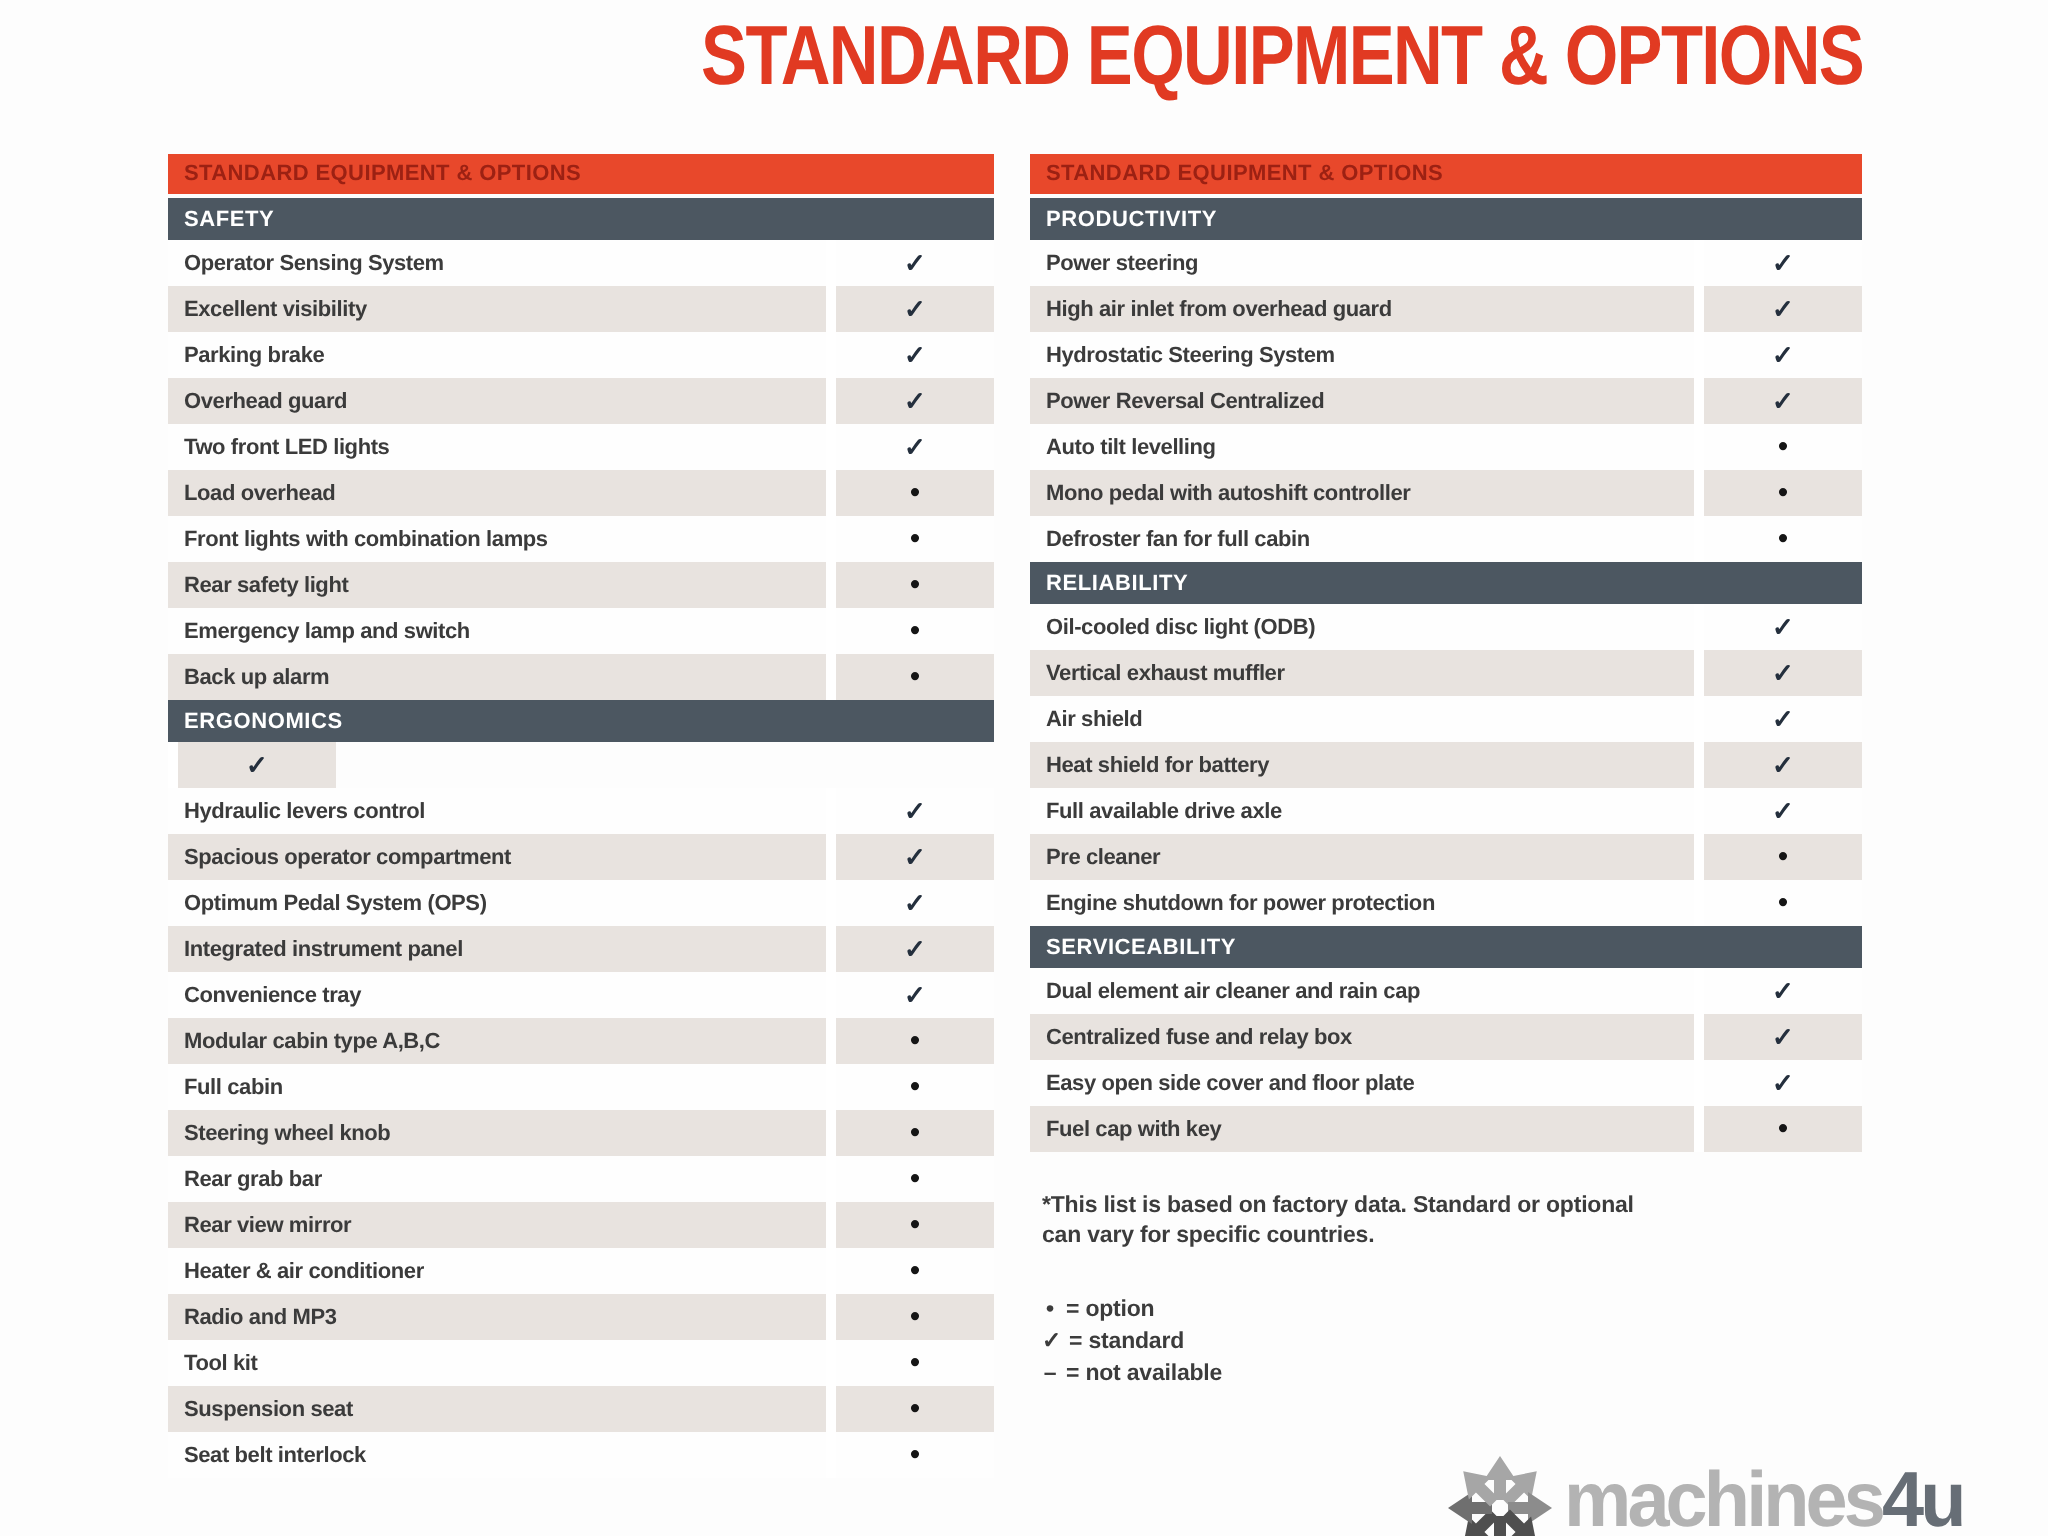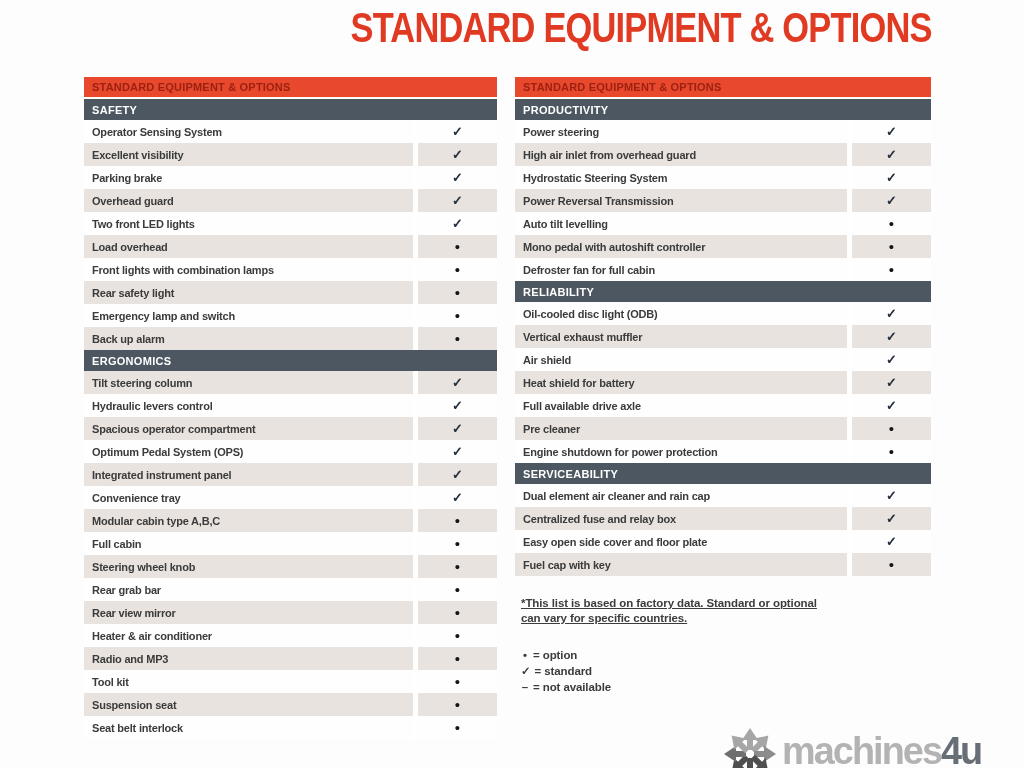--- a/index.html
+++ b/index.html
@@ -34,21 +34,21 @@
   .eq-row .gutter{width:5px;background:#ffffff;}
   .eq-row .cell-value{
     width:79px;display:flex;align-items:center;justify-content:center;
   }
   .row-even .cell-label,.row-even .cell-value{background:#fefefe;text-align:right;}
   .row-odd  .cell-label,.row-odd  .cell-value{background:var(--stripe,#e8e3df);}
   .sym-standard{color:var(--check-navy,#242f3d);font-size:13px;font-weight:bold;}
   .sym-option{color:#151515;font-size:15px;line-height:10px;}
   .footnote{
     position:absolute;left:521px;top:596px;
-    font-size:11.5px;font-weight:bold;color:#3c3c3c;line-height:15px;letter-spacing:-.1px;text-decoration:underline;
+    font-size:11.5px;font-weight:bold;color:#3c3c3c;line-height:15px;letter-spacing:-.1px;
   }
   .legend{
     position:absolute;left:521px;top:647px;
     font-size:11.5px;font-weight:bold;color:#3c3c3c;line-height:16px;letter-spacing:-.1px;
   }
   .legend-line{display:flex;align-items:center;gap:4px;}
   .legend-sym{display:inline-block;min-width:8px;text-align:center;}
   .logo{
     position:absolute;left:722px;top:690px;display:flex;align-items:flex-end;gap:4px;margin-top:36px;
   }
@@ -139,21 +139,20 @@
       </div>
       <div class="eq-row row-odd">
         <div class="cell-label">Back up alarm</div>
         <div class="gutter"></div>
         <div class="cell-value">
           <span class="sym-option">•</span>
         </div>
       </div>
       <div class="bar section-bar">ERGONOMICS</div>
       <div class="eq-row row-odd">
-        <div class="cell-label">Tilt steering column</div>
         <div class="gutter"></div>
         <div class="cell-value">
           <span class="sym-standard">✓</span>
         </div>
       </div>
       <div class="eq-row row-even">
         <div class="cell-label">Hydraulic levers control</div>
         <div class="gutter"></div>
         <div class="cell-value">
           <span class="sym-standard">✓</span>
@@ -276,21 +275,21 @@
         </div>
       </div>
       <div class="eq-row row-even">
         <div class="cell-label">Hydrostatic Steering System</div>
         <div class="gutter"></div>
         <div class="cell-value">
           <span class="sym-standard">✓</span>
         </div>
       </div>
       <div class="eq-row row-odd">
-        <div class="cell-label">Power Reversal Transmission</div>
+        <div class="cell-label">Power Reversal Centralized</div>
         <div class="gutter"></div>
         <div class="cell-value">
           <span class="sym-standard">✓</span>
         </div>
       </div>
       <div class="eq-row row-even">
         <div class="cell-label">Auto tilt levelling</div>
         <div class="gutter"></div>
         <div class="cell-value">
           <span class="sym-option">•</span>

